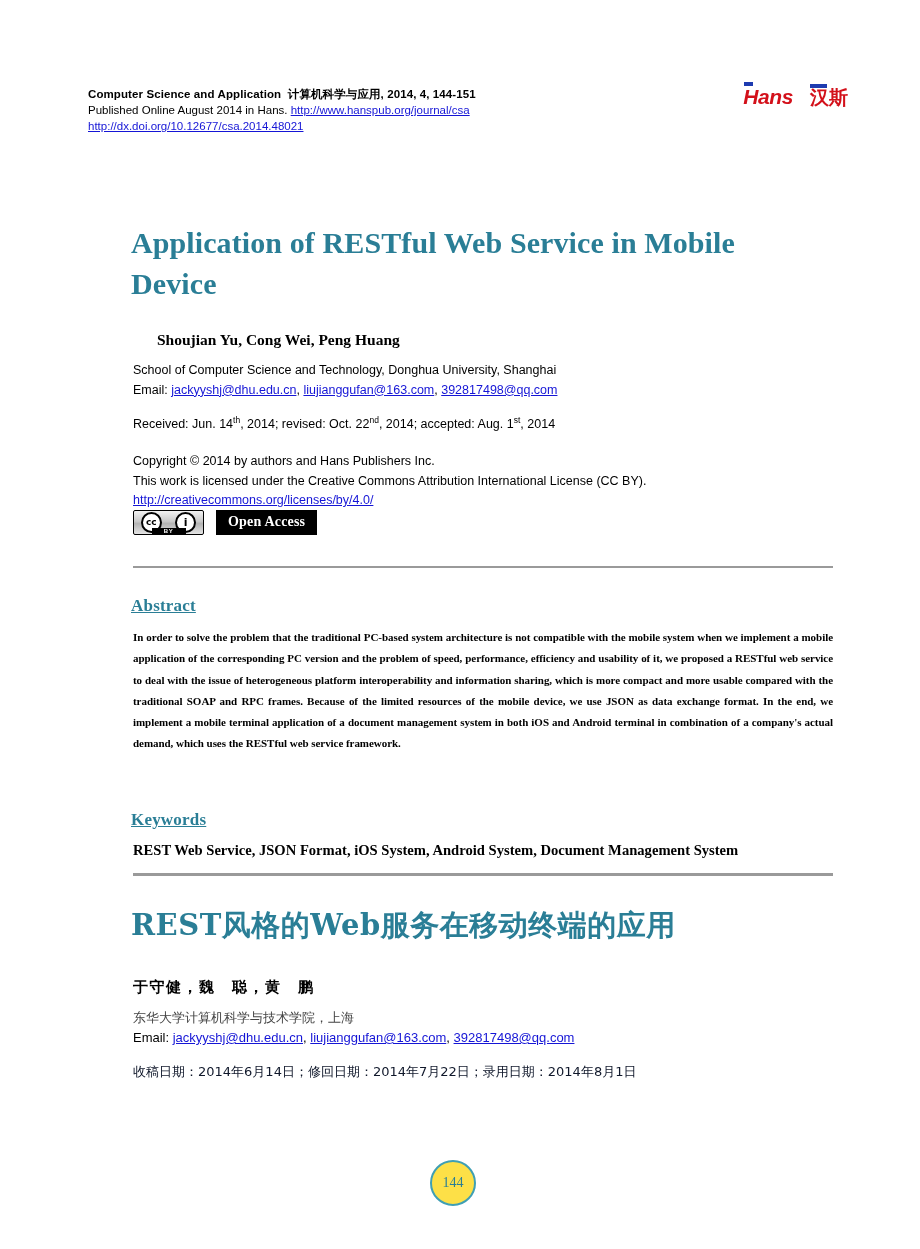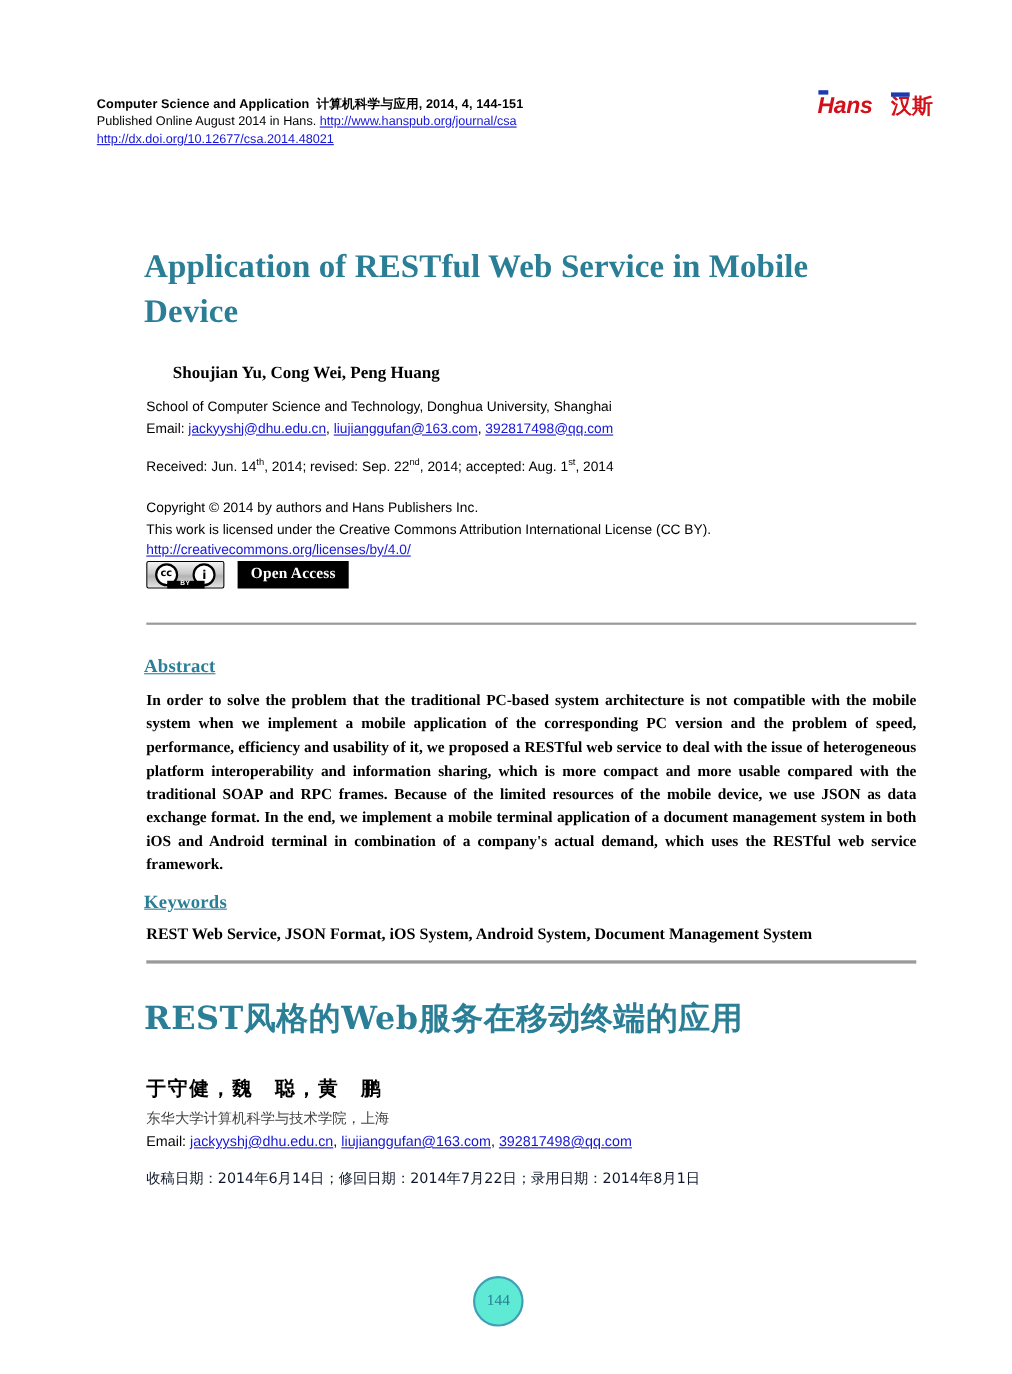--- a/index.html
+++ b/index.html
@@ -241,21 +241,21 @@
     letter-spacing: 0.2px;
     text-decoration: underline;
   }
   .abstract-body {
     position: absolute;
     left: 133px;
     top: 627px;
     width: 700px;
     font-family: "Liberation Serif", serif;
     font-weight: bold;
-    font-size: 14px;
+    font-size: 11px;
     line-height: 21.3px;
     text-align: justify;
     color: #000;
     letter-spacing: -0.05px;
   }
   .keywords-body {
     position: absolute;
     left: 133px;
     top: 840px;
     width: 700px;
@@ -275,23 +275,23 @@
     font-weight: bold;
     font-size: 29px;
     line-height: 40px;
     color: #2a7e96;
     letter-spacing: 0.5px;
   }
   .authors-cn {
     position: absolute;
     left: 133px;
     top: 978px;
-    font-family: Liberation Serif, serif;
-    font-weight: bold;
-    font-size: 18px;
+    font-family: Liberation Mono, monospace;
+    font-weight: bold;
+    font-size: 15px;
     line-height: 22px;
     letter-spacing: 1.5px;
     color: #000;
   }
   .affil-cn {
     position: absolute;
     left: 133px;
     top: 1008px;
     font-size: 13px;
     line-height: 20px;
@@ -312,21 +312,21 @@
   }
 
   
   .page-circle {
     position: absolute;
     left: 430px;
     top: 1160px;
     width: 46px;
     height: 46px;
     border-radius: 50%;
-    background: #5eead4;
+    background: #fde047;
     border: 2px solid #3f9fb4;
     color: #2a7e96;
     font-family: "Liberation Serif", serif;
     font-size: 14px;
     display: flex;
     align-items: center;
     justify-content: center;
     box-sizing: border-box;
   }
 </style>
@@ -348,21 +348,21 @@
 
   <div class="paper-title">Application of RESTful Web Service in Mobile Device</div>
 
   <div class="authors-en">Shoujian Yu, Cong Wei, Peng Huang</div>
 
   <div class="affil-block">
     <div>School of Computer Science and Technology, Donghua University, Shanghai</div>
     <div><span>Email: </span><a class="link" href="#">jackyyshj@dhu.edu.cn</a>, <a class="link" href="#">liujianggufan@163.com</a>, <a class="link" href="#">392817498@qq.com</a></div>
   </div>
 
-  <div class="received-line"><span>Received: Jun. 14</span><sup>th</sup><span>, 2014; revised: Sep. 22</span><sup>nd</sup><span>, 2014; accepted: Aug. 1</span><sup>st</sup><span>, 2014</span></div>
+  <div class="received-line"><span>Received: Jun. 14</span><sup>th</sup><span>, 2014; revised: Oct. 22</span><sup>nd</sup><span>, 2014; accepted: Aug. 1</span><sup>st</sup><span>, 2014</span></div>
 
   <div class="copyright">
     <div>Copyright © 2014 by authors and Hans Publishers Inc.</div>
     <div>This work is licensed under the Creative Commons Attribution International License (CC BY).</div>
     <div><a class="link" href="#">http://creativecommons.org/licenses/by/4.0/</a></div>
   </div>
 
   <div class="badges">
     <div class="cc-badge">
       <span class="cc-circ">cc</span>

